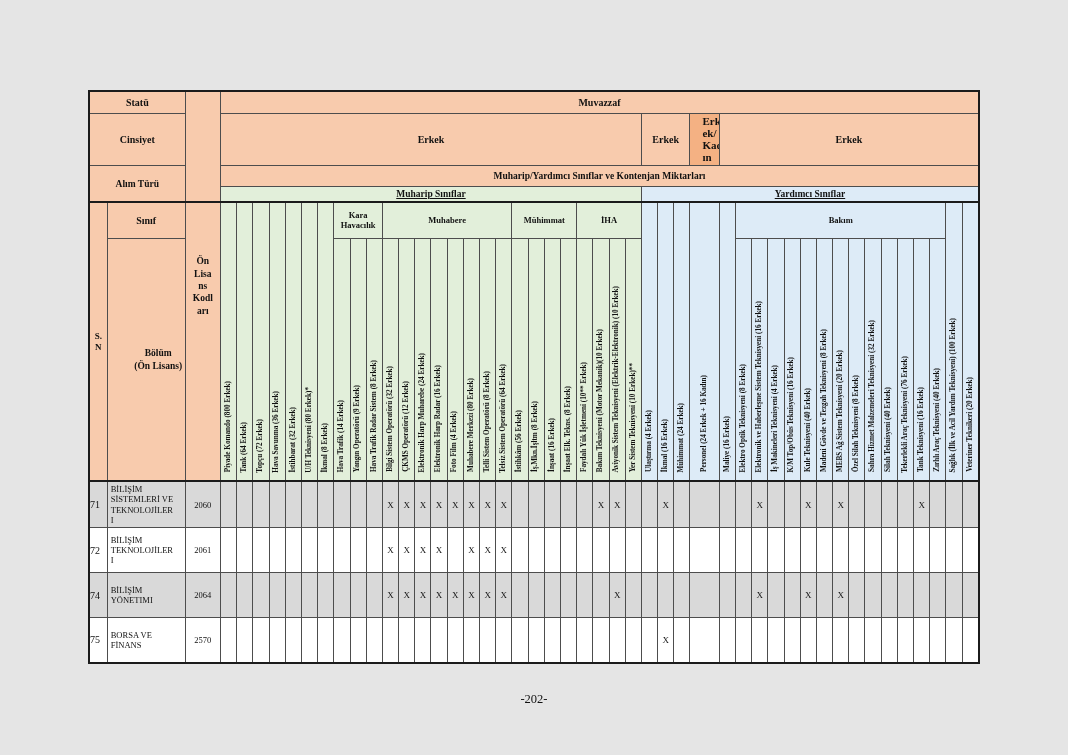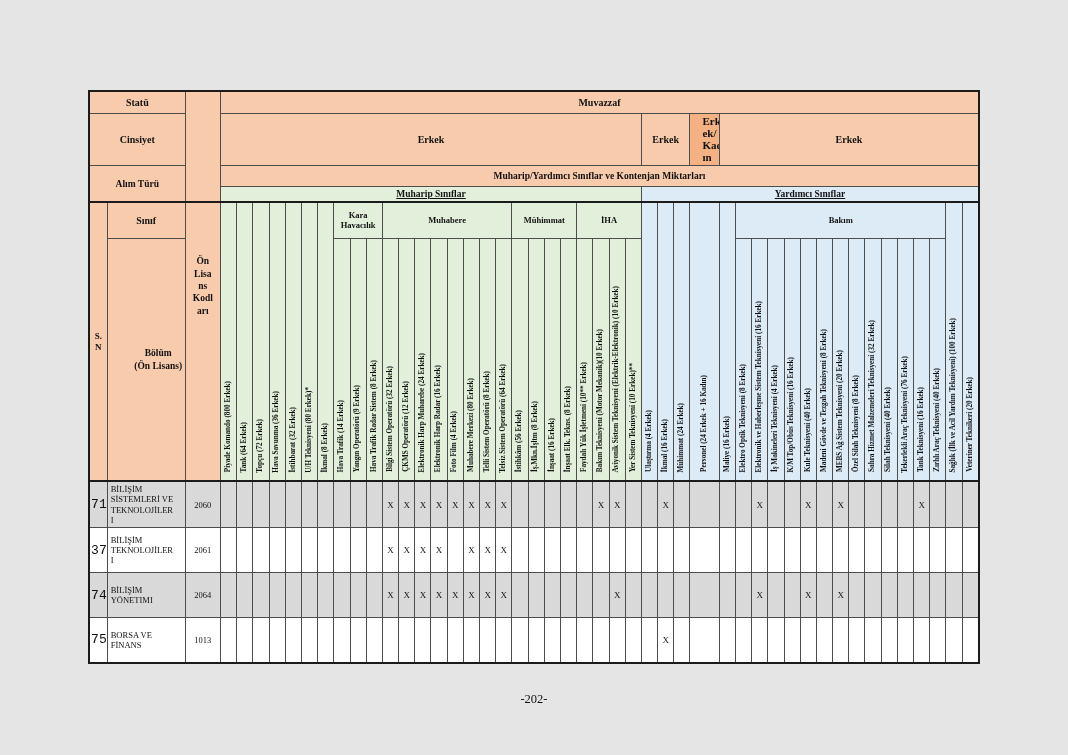--- a/index.html
+++ b/index.html
@@ -41,21 +41,21 @@
   td.rot { vertical-align: bottom; text-align: center; padding: 3px 0 4px; }
   td.rot .v {
     display: inline-block; writing-mode: vertical-rl; transform: rotate(180deg);
     white-space: nowrap; font-weight: bold; font-size: 7.2px; line-height: 1.05;
   }
 
   tr.datarow { height: 45px; }
   tr.datarow td { background: #ffffff; }
   tr.datarow.zebra td { background: var(--gray, #D9D9D9); }
   tr.datarow.first td { border-top: 2px solid var(--border, #1b1b1b); }
-  .c-sn { text-align: right; vertical-align: middle; font-size: 13px; font-family: Liberation Mono, monospace; }
+  .c-sn { text-align: left; vertical-align: middle; font-size: 10px; }
   .c-name { vertical-align: middle; text-align: left; font-size: 8.5px; line-height: 1.2; padding: 2px 1px 2px 3px; white-space: pre-line; }
   .c-kod { text-align: center; vertical-align: middle; font-size: 8.5px; }
   .c-x { text-align: center; vertical-align: middle; font-size: 9px; }
 
   .page-number { position: absolute; left: 0; right: 0; top: 692px; text-align: center; font-size: 12.5px; color: #111; }
 </style>
 </head>
 <body>
 
 <div class="page">
@@ -249,21 +249,21 @@
           <td class="c-x"></td>
           <td class="c-x"></td>
           <td class="c-x"></td>
           <td class="c-x"></td>
           <td class="c-x">X</td>
           <td class="c-x"></td>
           <td class="c-x"></td>
           <td class="c-x"></td>
         </tr>
         <tr class="datarow">
-          <td class="c-sn">37</td>
+          <td class="c-sn">72</td>
           <td class="c-name">BİLİŞİM
 TEKNOLOJİLER
 I</td>
           <td class="c-kod">2061</td>
           <td class="c-x"></td>
           <td class="c-x"></td>
           <td class="c-x"></td>
           <td class="c-x"></td>
           <td class="c-x"></td>
           <td class="c-x"></td>
@@ -357,21 +357,21 @@
           <td class="c-x"></td>
           <td class="c-x"></td>
           <td class="c-x"></td>
           <td class="c-x"></td>
           <td class="c-x"></td>
         </tr>
         <tr class="datarow">
           <td class="c-sn">75</td>
           <td class="c-name">BORSA VE
 FİNANS</td>
-          <td class="c-kod">1013</td>
+          <td class="c-kod">2570</td>
           <td class="c-x"></td>
           <td class="c-x"></td>
           <td class="c-x"></td>
           <td class="c-x"></td>
           <td class="c-x"></td>
           <td class="c-x"></td>
           <td class="c-x"></td>
           <td class="c-x"></td>
           <td class="c-x"></td>
           <td class="c-x"></td>

